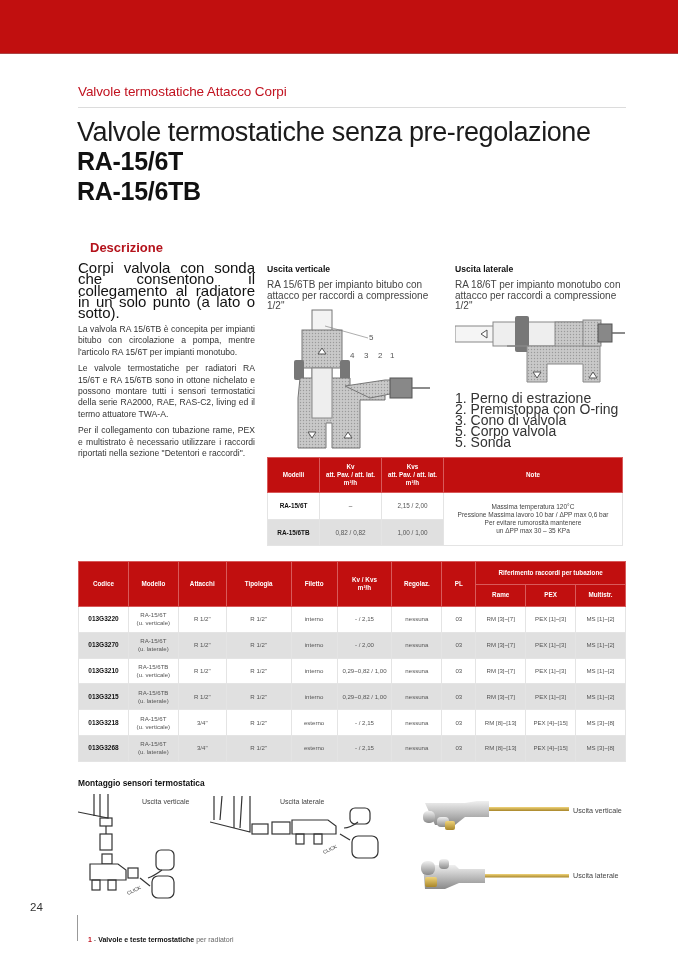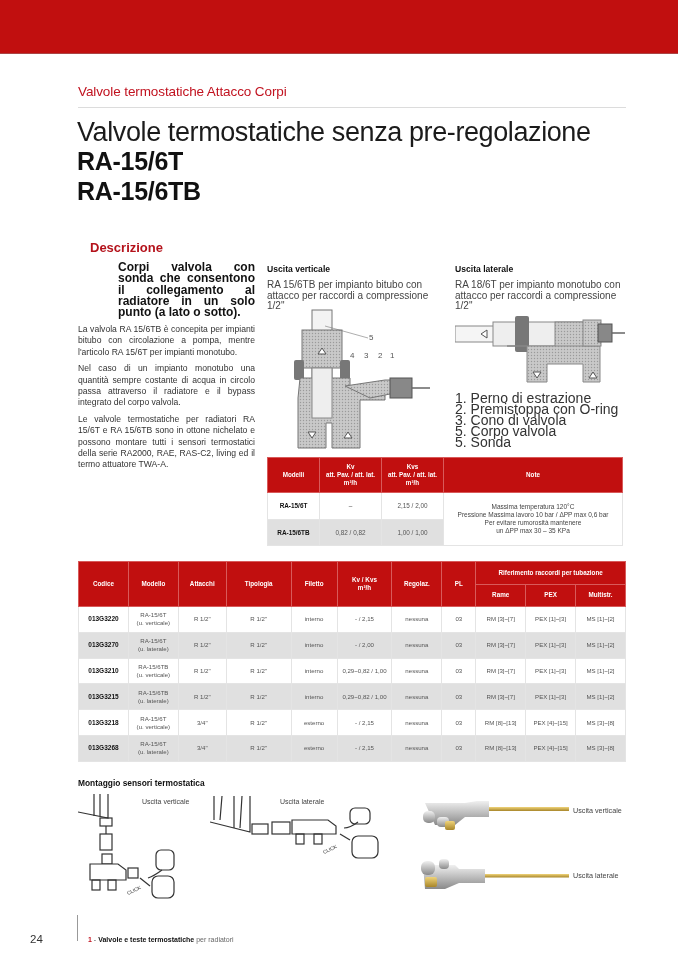--- a/index.html
+++ b/index.html
@@ -12,21 +12,21 @@
   .section-rule { position: absolute; left: 78px; top: 107px; width: 548px; height: 1px; background: #dcdcdc; }
 
   .main-title { position: absolute; left: 77px; top: 117px; font-size: 27px; font-weight: 300; color: #1b1b1b; letter-spacing: -0.4px; line-height: 31px; }
   .model-title { position: absolute; left: 77px; font-size: 25px; font-weight: 700; color: #111; line-height: 28px; letter-spacing: -0.3px; }
   .mt1 { top: 147px; }
   .mt2 { top: 177px; }
 
   .desc-head { position: absolute; left: 90px; top: 240px; font-size: 13px; font-weight: 700; color: #b4121b; }
   .desc-col { position: absolute; left: 78px; top: 262px; width: 177px; font-size: 8.6px; line-height: 11.3px; color: #333; text-align: justify; }
   .desc-col p { margin-bottom: 5.5px; }
-  .desc-col .lead { font-weight: 700; color: #111; font-size: 12px; margin-left: 40px; }
+  .desc-col .lead { font-weight: 400; color: #111; font-size: 15px; }
 
   .sub-head { position: absolute; font-size: 8.6px; font-weight: 700; color: #111; }
   .sub-text { position: absolute; font-size: 10px; line-height: 10.6px; color: #444; width: 180px; }
 
   .diagram { position: absolute; }
   .legend { position: absolute; left: 455px; top: 393px; font-size: 14px; line-height: 11px; color: #333; list-style: none; }
 
   table { border-collapse: collapse; position: absolute; font-family: "Liberation Sans", sans-serif; }
   th { background: #c10f0f; color: #fff; font-weight: 700; border: 1px solid #d85a5a; text-align: center; vertical-align: middle; }
   td { border: 1px solid #e4e4e4; text-align: center; vertical-align: middle; color: #555; }
@@ -42,21 +42,21 @@
   .t2 th { line-height: 8.5px; }
   .t2 th.top { height: 23px; }
   .t2 th.sub { height: 22px; }
   .t2 td { height: 25.8px; line-height: 8px; font-size: 6.1px; }
   .t2 td.code { font-size: 6.5px; }
 
   .mont-head { position: absolute; left: 78px; top: 778px; font-size: 8.4px; font-weight: 700; color: #111; }
   .mont-label { position: absolute; font-size: 7px; color: #444; }
   .photo-label { position: absolute; font-size: 7.2px; color: #444; }
 
-  .foot-num { position: absolute; left: 30px; top: 933px; font-size: 11.5px; color: #333; }
+  .foot-num { position: absolute; left: 30px; top: 901px; font-size: 11.5px; color: #333; }
   .foot-rule { position: absolute; left: 77px; top: 915px; width: 1px; height: 26px; background: #999; }
   .foot-text { position: absolute; left: 88px; top: 936px; font-size: 7px; color: #333; }
   .foot-text .chap { color: #c1121f; font-weight: 700; }
   .foot-text .bold { font-weight: 700; color: #111; }
   .foot-text .light { color: #666; }
 </style>
 </head>
 <body>
 
 <div class="topband"></div>
@@ -65,22 +65,22 @@
 <div class="section-rule"></div>
 
 <div class="main-title">Valvole termostatiche senza pre-regolazione</div>
 <div class="model-title mt1">RA-15/6T</div>
 <div class="model-title mt2">RA-15/6TB</div>
 
 <div class="desc-head">Descrizione</div>
 <div class="desc-col">
   <p class="lead">Corpi valvola con sonda che consentono il collegamento al radiatore in un solo punto (a lato o sotto).</p>
   <p>La valvola RA 15/6TB è concepita per impianti bitubo con circolazione a pompa, mentre l'articolo RA 15/6T per impianti monotubo.</p>
-  <p>Nel caso di un impianto monotubo una quantità sempre costante di acqua in circolo passa attraverso il radiatore e il bypass integrato del corpo valvola.</p>
   <p>Le valvole termostatiche per radiatori RA 15/6T e RA 15/6TB sono in ottone nichelato e possono montare tutti i sensori termostatici della serie RA2000, RAE, RAS-C2, living ed il termo attuatore TWA-A.</p>
+  <p>Per il collegamento con tubazione rame, PEX e multistrato è necessario utilizzare i raccordi riportati nella sezione "Detentori e raccordi".</p>
 </div>
 
 <div class="sub-head" style="left:267px; top:264px;">Uscita verticale</div>
 <div class="sub-text" style="left:267px; top:280px;">RA 15/6TB per impianto bitubo con attacco per raccordi a compressione 1/2"</div>
 
 <svg class="diagram" style="left:290px; top:308px;" width="150" height="145" viewBox="0 0 150 145">
   <defs>
     <pattern id="dots1" width="3" height="3" patternUnits="userSpaceOnUse">
       <rect width="3" height="3" fill="#c9c9c9"></rect>
         <circle cx="1.5" cy="1.5" r="0.7" fill="#9a9a9a"></circle>

